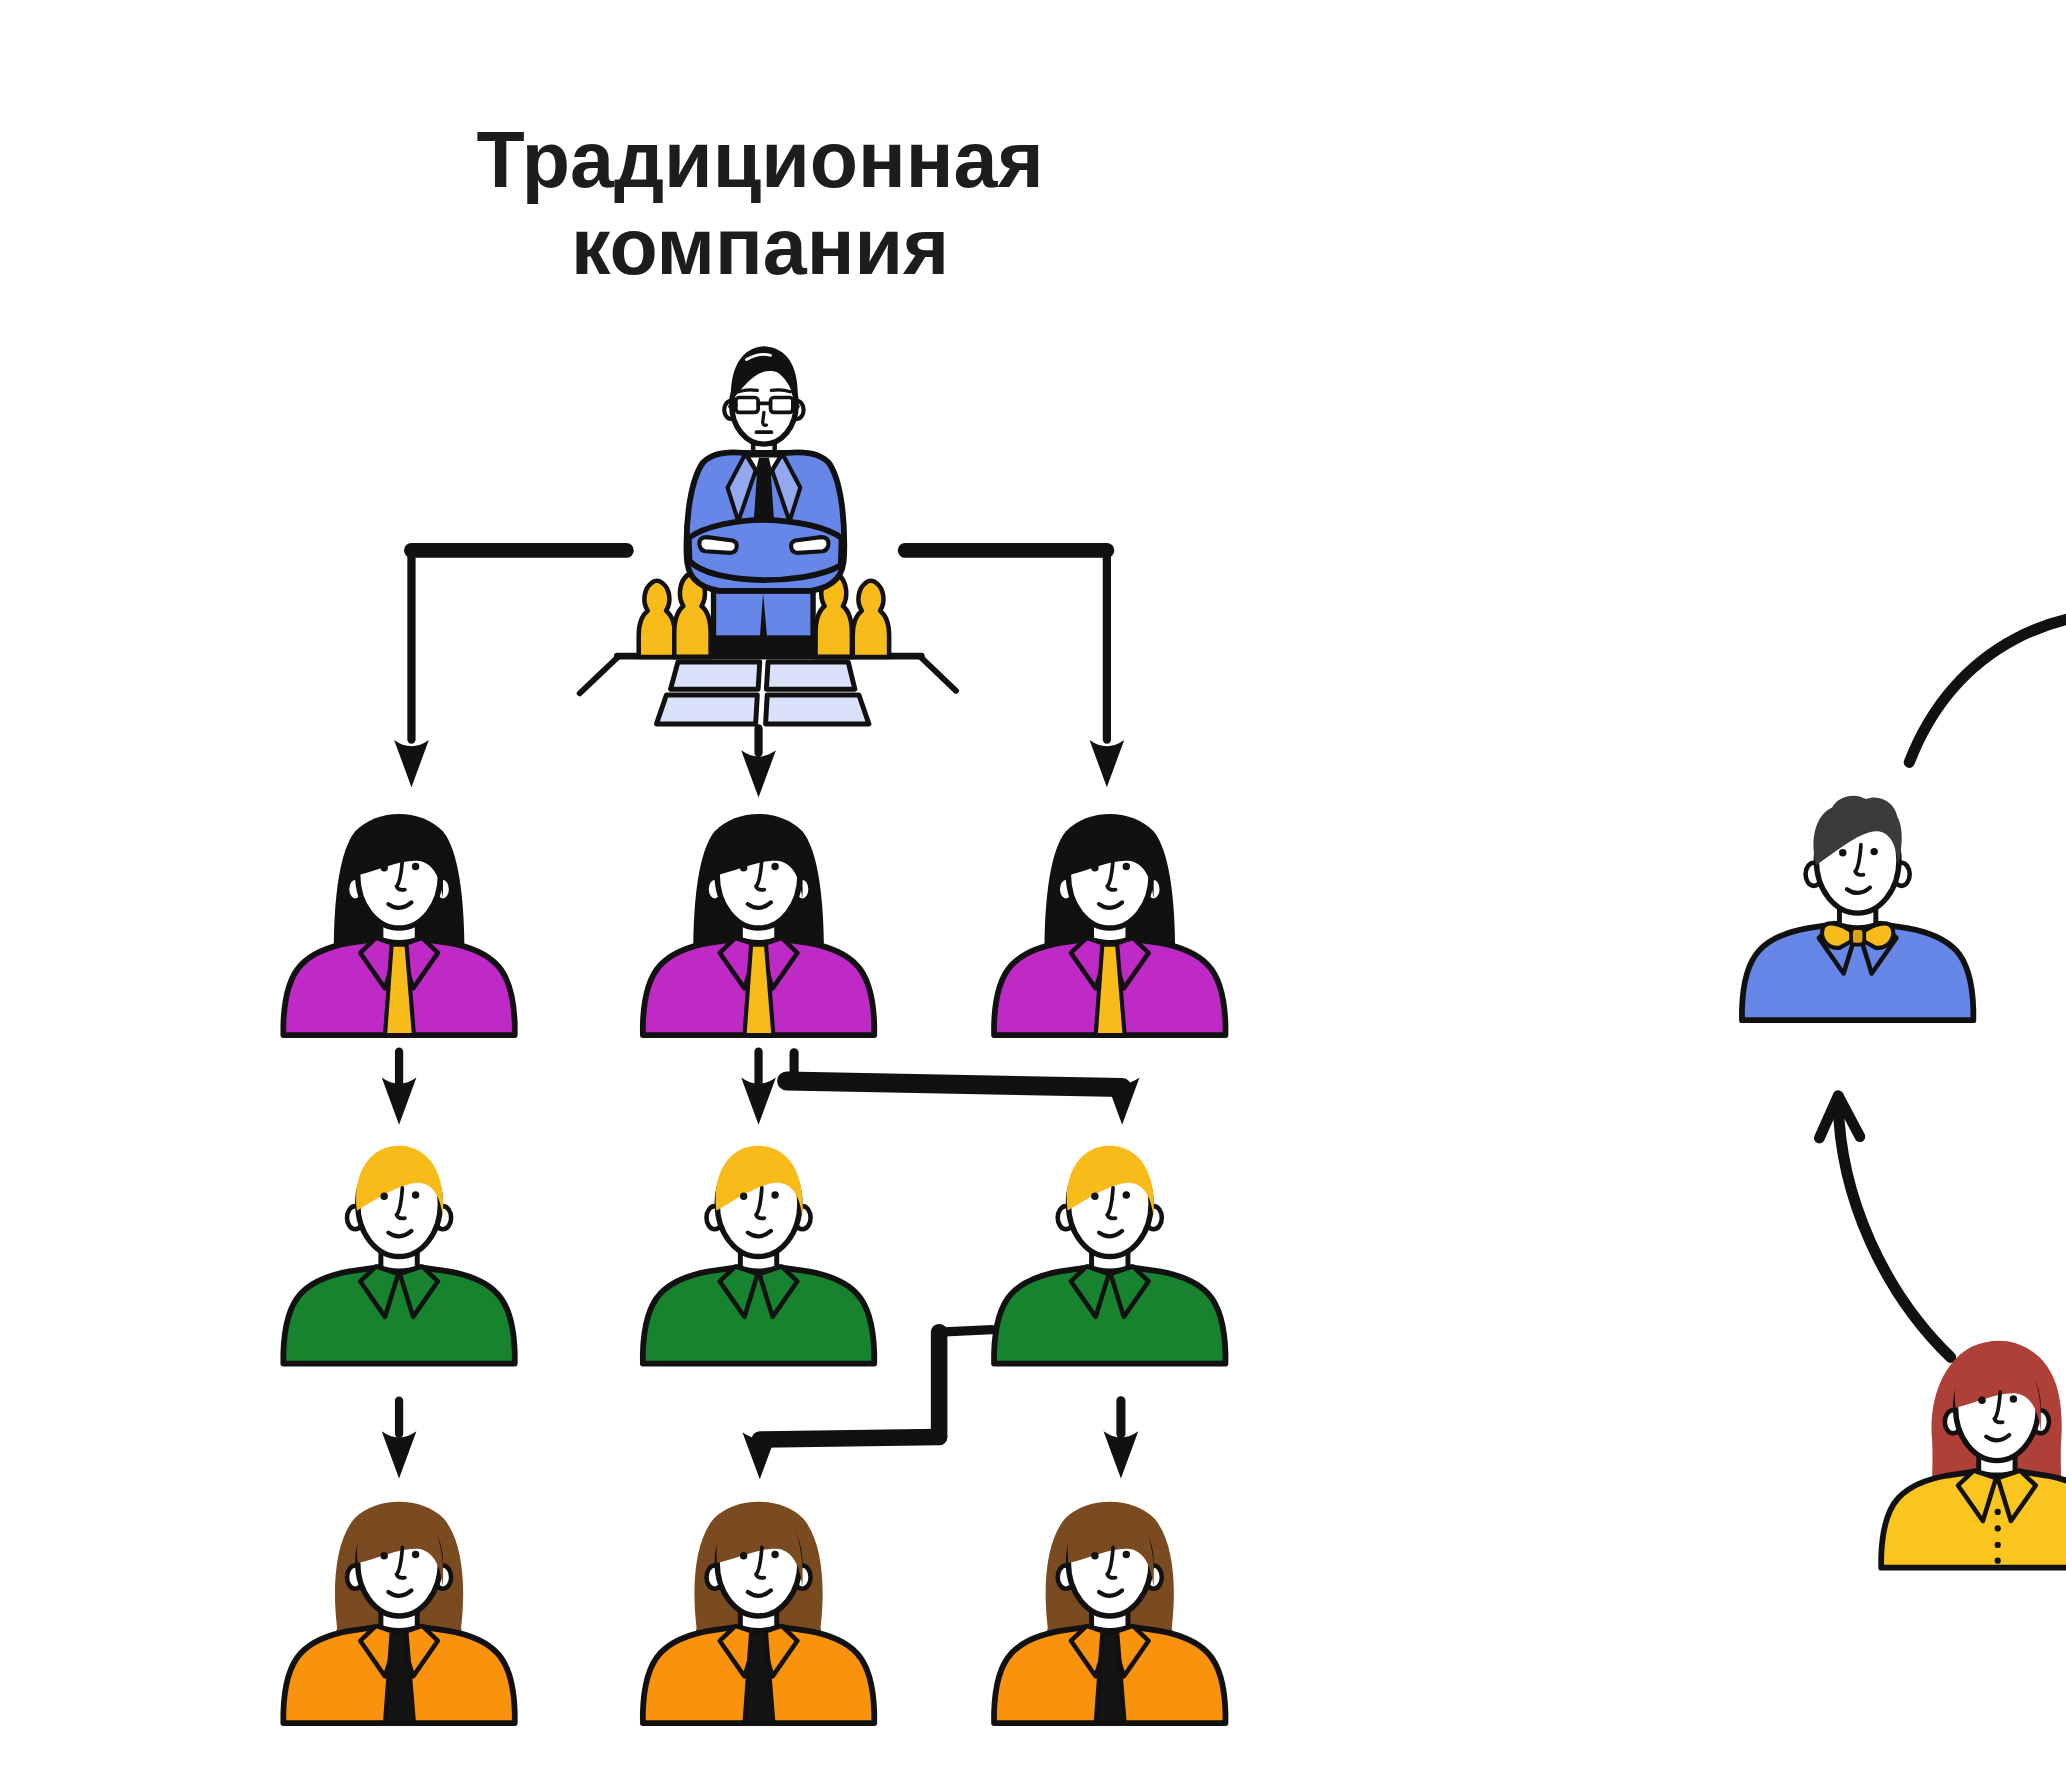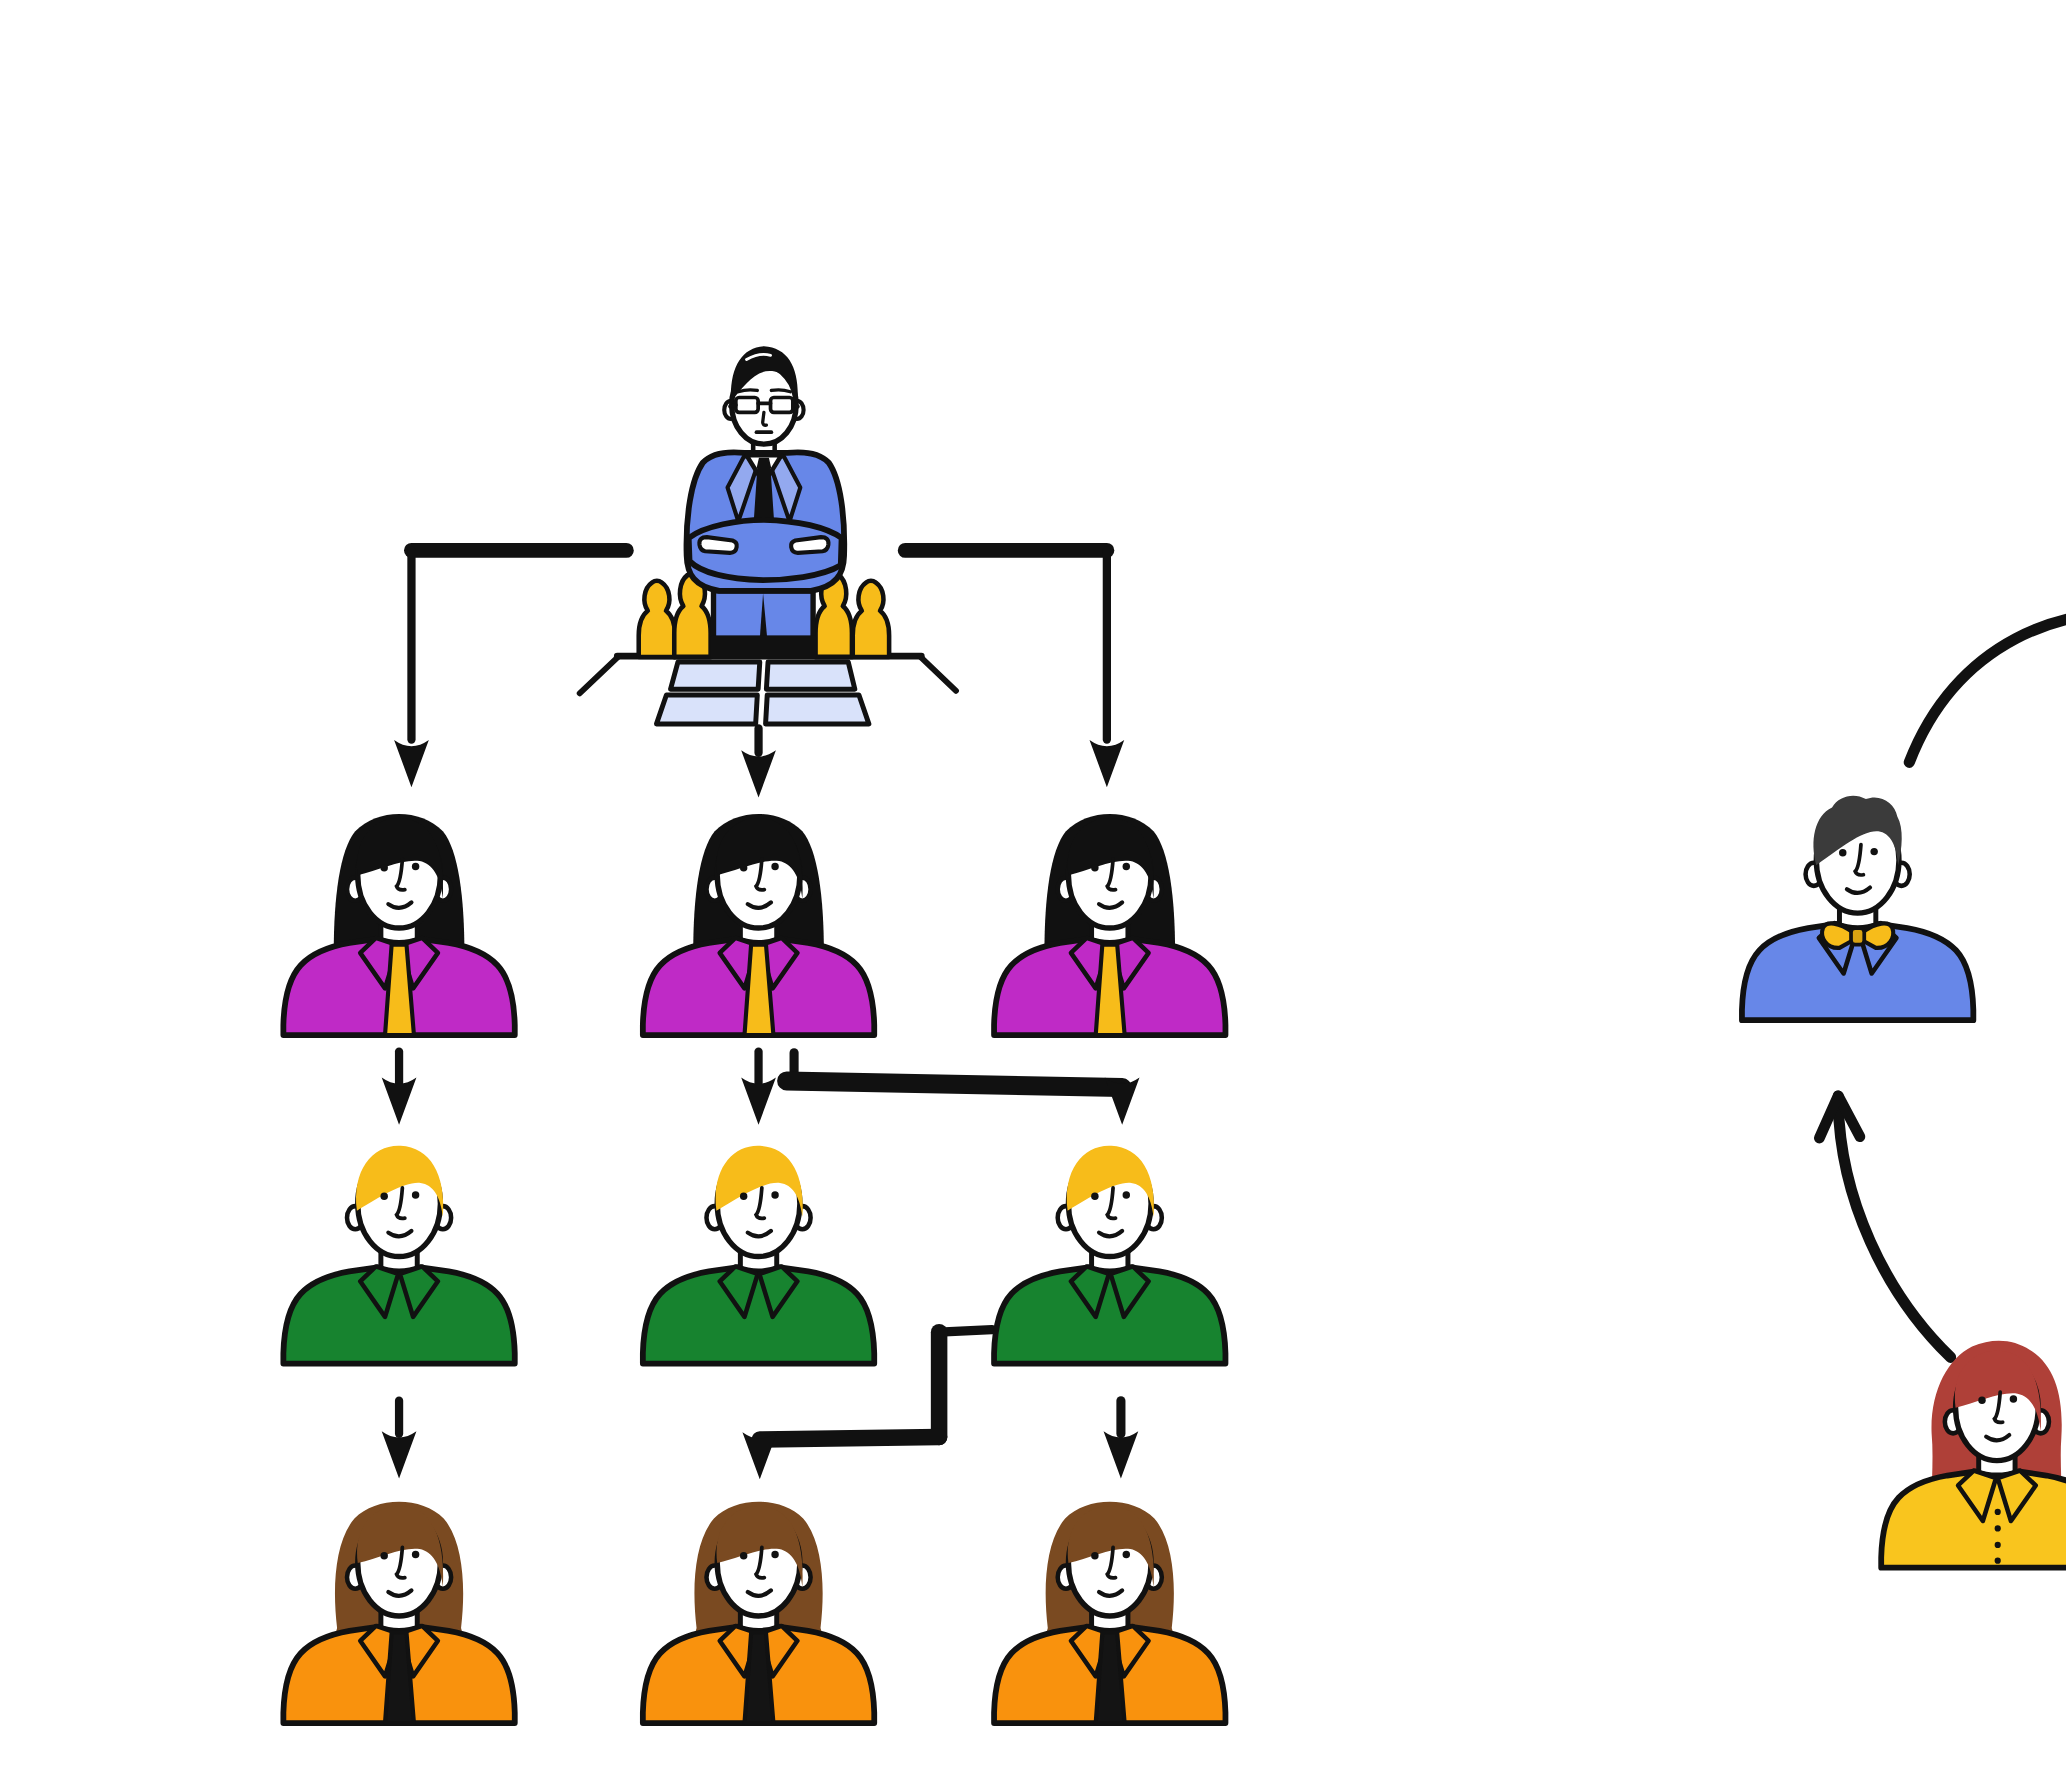--- a/index.html
+++ b/index.html
@@ -7,20 +7,24 @@
          font-family:"Liberation Sans",sans-serif;}
   #diagram-svg{position:absolute;left:0;top:0;width:3174px;height:1785px;}
   .title{position:absolute;font-weight:700;font-size:79px;line-height:1.1;color:#1d1d1f;}
   .title-left{left:347px;top:117px;width:826px;text-align:center;}
   .tline{display:block;}
 </style>
 </head>
 <body>
 
 <div class="stage">
+  <div class="title title-left">
+    <span class="tline">Традиционная</span>
+    <span class="tline">компания</span>
+  </div>
 
   <svg id="diagram-svg" viewBox="0 0 7680 4320" xmlns="http://www.w3.org/2000/svg">
       <g>
         <line x1="1515" y1="1332" x2="995" y2="1332" stroke="#111111" stroke-width="36" stroke-linecap="round"></line>
         <line x1="995" y1="1332" x2="995" y2="1790" stroke="#111111" stroke-width="20" stroke-linecap="round"></line>
         <path d="M995,1905 L953,1791 Q995,1821 1037,1791 Z" fill="#111111"></path>
       </g>
 <g>
         <line x1="2190" y1="1332" x2="2678" y2="1332" stroke="#111111" stroke-width="36" stroke-linecap="round"></line>
         <line x1="2678" y1="1332" x2="2678" y2="1790" stroke="#111111" stroke-width="20" stroke-linecap="round"></line>

